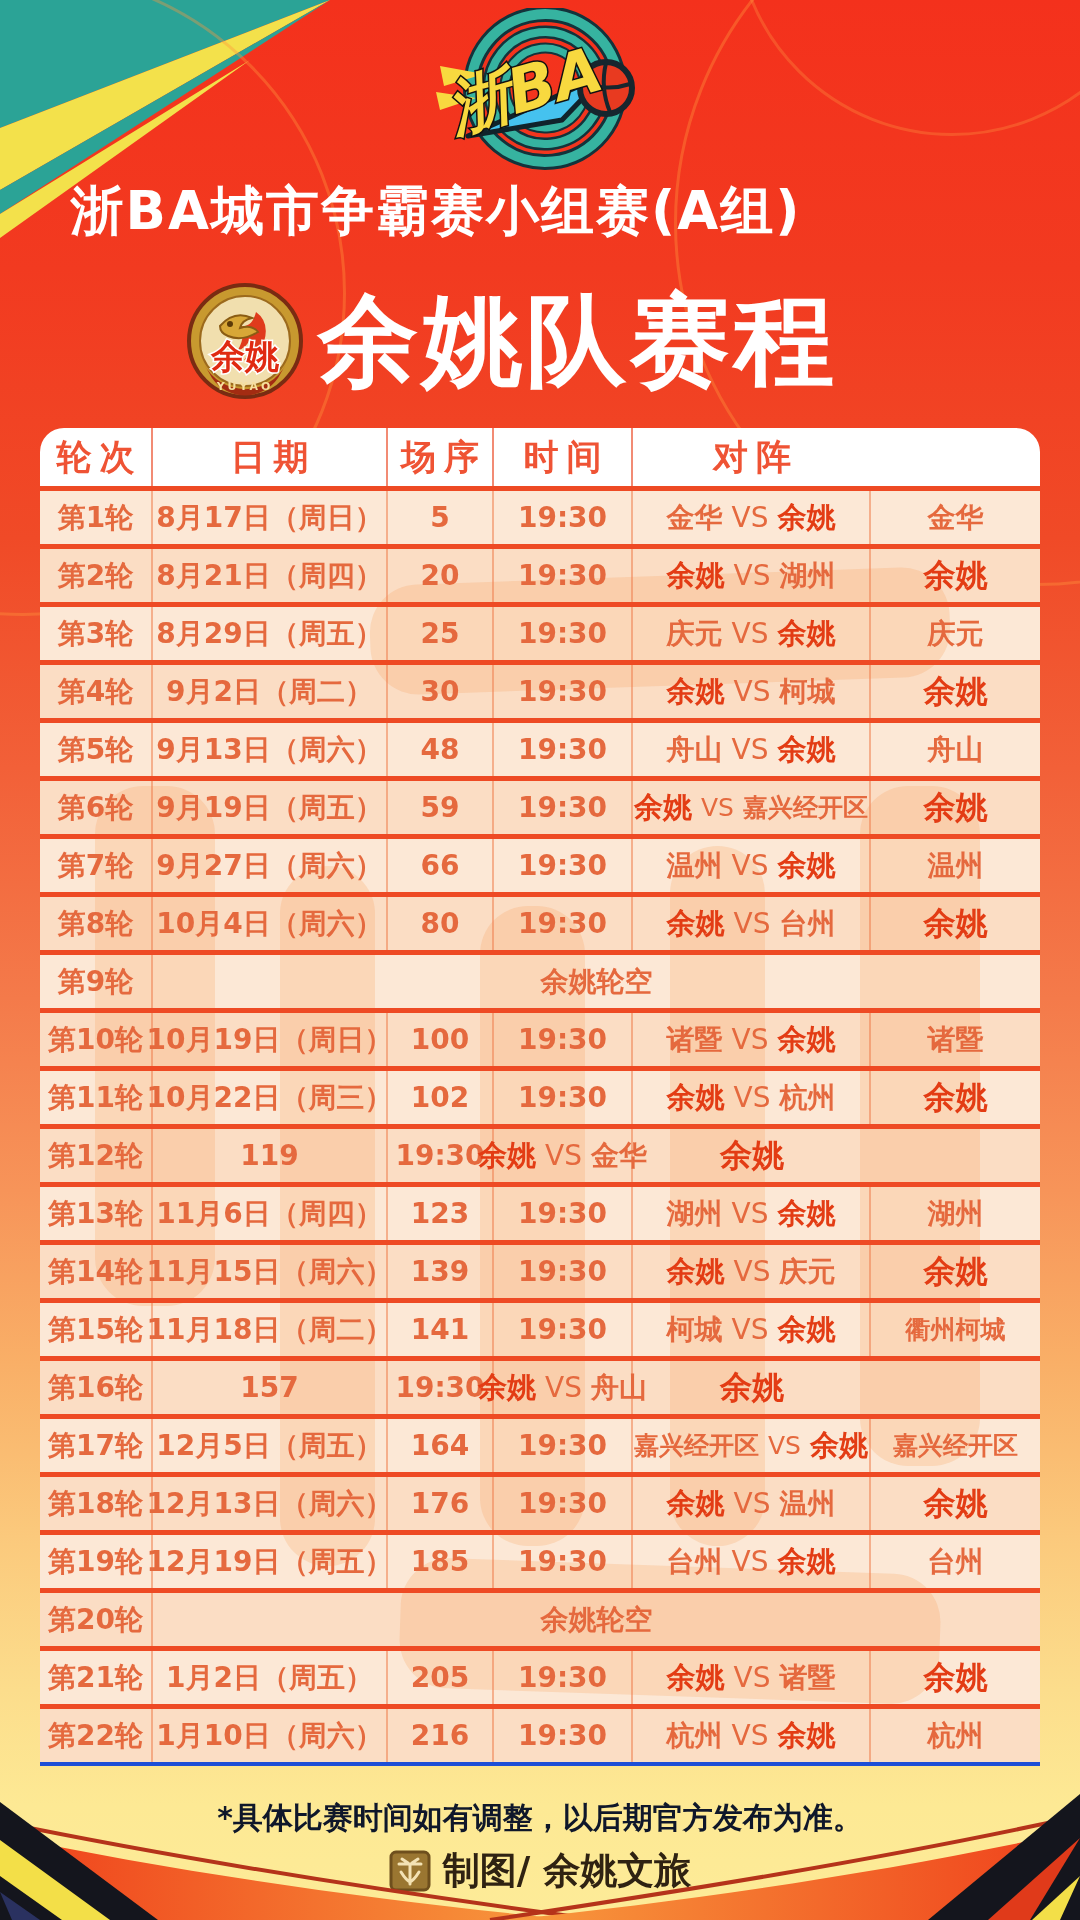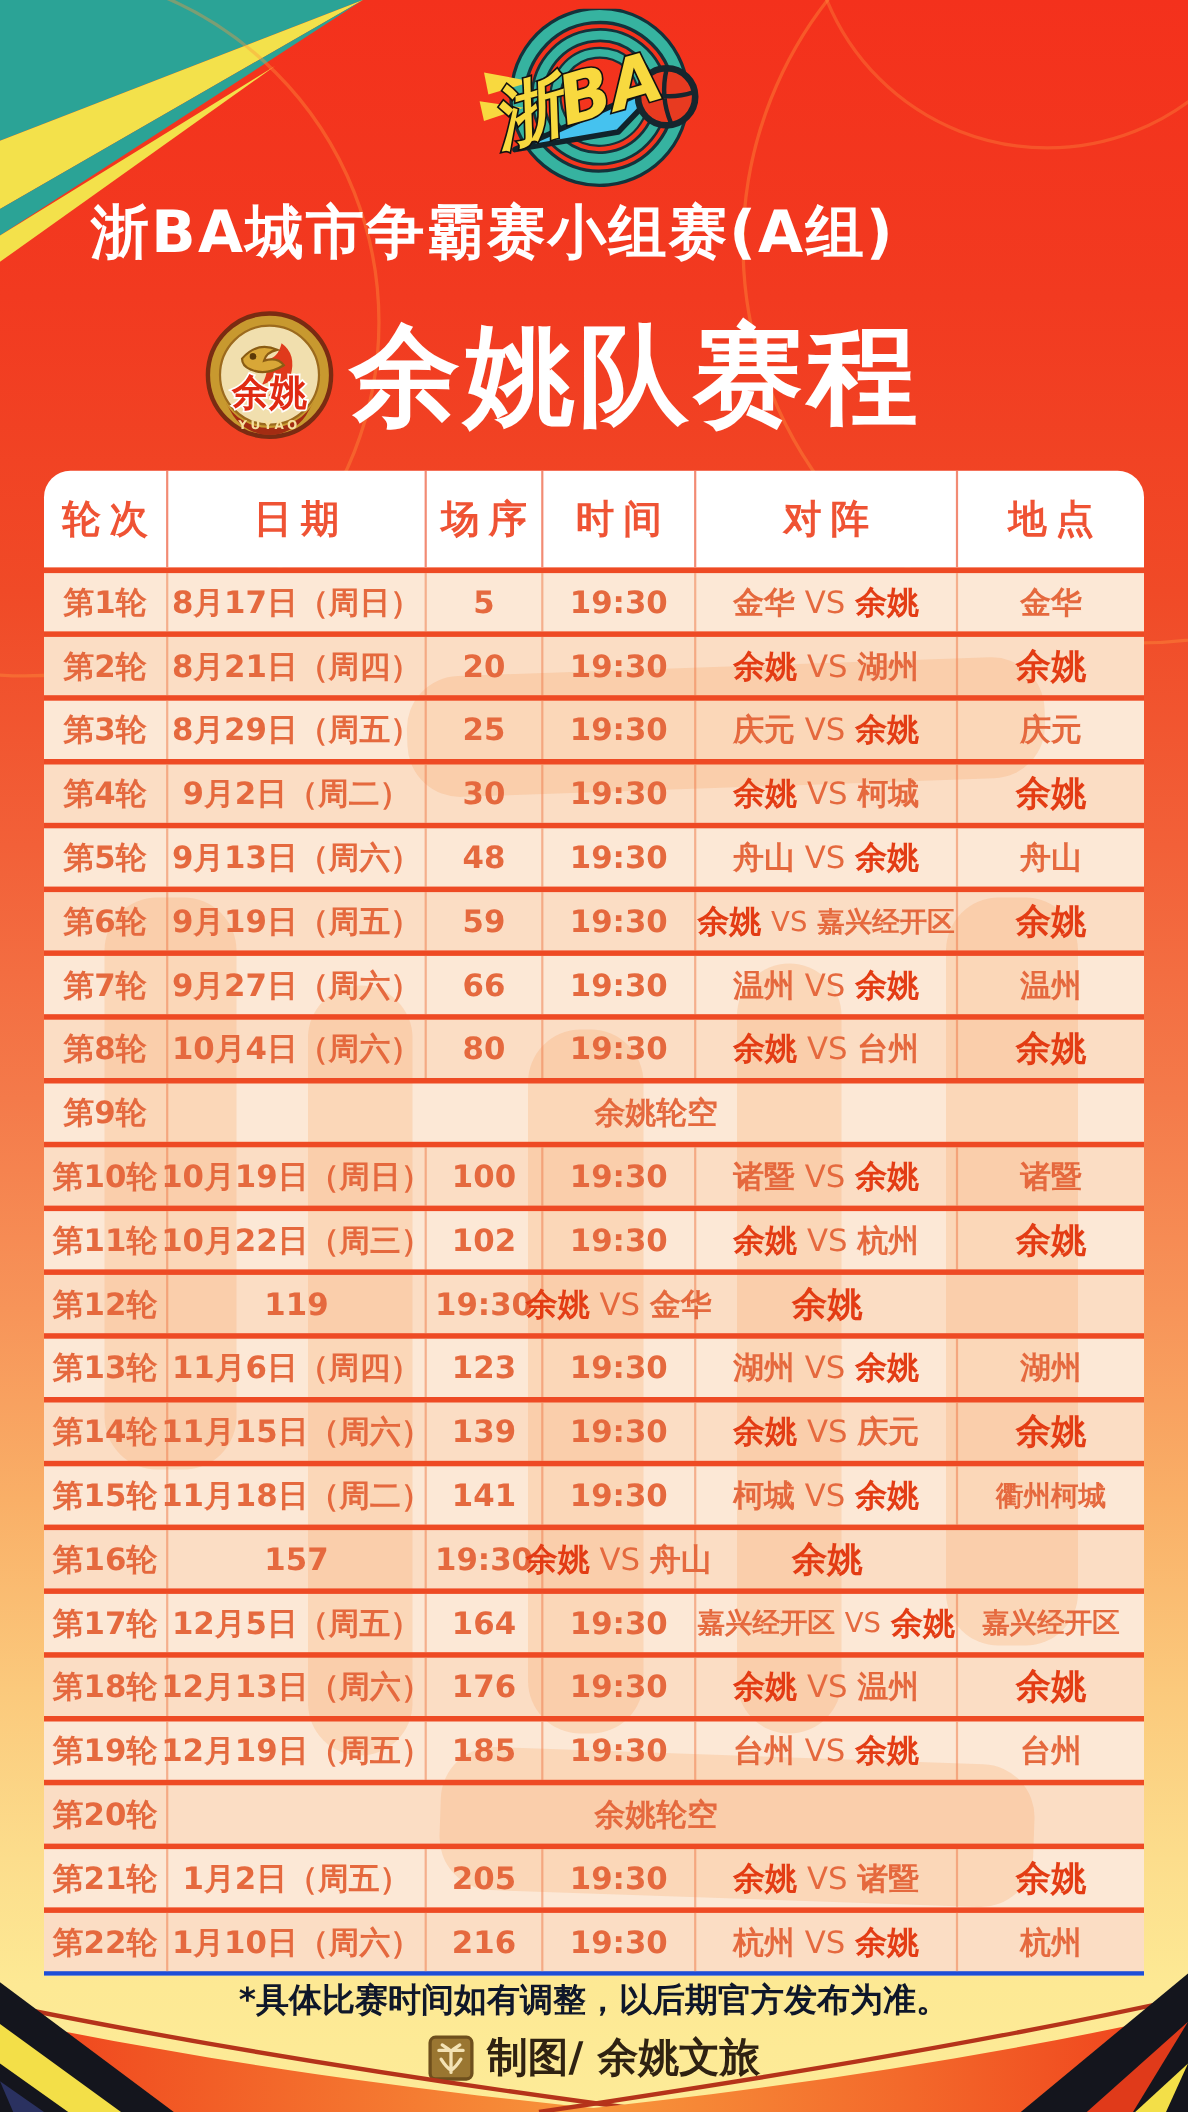--- a/index.html
+++ b/index.html
@@ -12,28 +12,28 @@
       #fcdd8c 88%, #fde994 94%, #fdeb98 100%);
   }
   .abs{position:absolute;}
   
   .arc{position:absolute;border:3px solid rgba(255,150,60,.38);border-radius:50%;}
   #arc-left{width:640px;height:640px;left:-300px;top:-30px;}
   #arc-right{width:720px;height:720px;right:-320px;top:-140px;}
   #arc-right2{width:430px;height:430px;right:-90px;top:-300px;border-color:rgba(255,160,70,.3);}
   
   #title1{left:0;top:176px;width:872px;text-align:center;color:#fff;
-    font-size:53px;font-weight:900;letter-spacing:2px;padding-left:12px;}
+    font-size:53px;font-weight:900;letter-spacing:2px;}
   #title2-row{left:0;top:282px;width:1080px;display:flex;align-items:center;
     justify-content:center;gap:14px;transform:translateX(-28px);}
   #title2{color:#fff;font-size:100px;font-weight:900;letter-spacing:4px;line-height:1;}
   
   #table{left:40px;top:428px;width:1000px;}
   .thead{display:grid;grid-template-columns:113px 235px 106px 139px 238px 169px;
-    height:88px;background:#ffffff;border-radius:24px 24px 0 0;overflow:hidden;}
+    height:58px;background:#ffffff;border-radius:24px 24px 0 0;overflow:hidden;}
   .th{display:flex;align-items:center;justify-content:center;color:#ef5334;
     font-size:35px;font-weight:800;letter-spacing:8px;text-indent:8px;
     border-right:2px solid rgba(238,100,70,.75);}
   .th:last-child{border-right:none;}
   #tbody{position:relative;background:#fce8d6;border-bottom:4px solid #1d4ed8;}
   .wm{position:absolute;z-index:1;background:rgba(246,166,100,.26);border-radius:48px;pointer-events:none;}
   .tr{position:relative;z-index:2;display:grid;
     grid-template-columns:113px 235px 106px 139px 238px 169px;
     height:58px;border-top:5px solid #ee4a24;box-sizing:border-box;}
   .tr.alt{background:rgba(246,158,92,.14);}
@@ -102,21 +102,20 @@
   <div id="title2">余姚队赛程</div>
 </div>
 
 <div class="abs" id="table">
   <div class="thead" id="thead">
       <div class="th">轮次</div>
       <div class="th">日期</div>
       <div class="th">场序</div>
       <div class="th">时间</div>
       <div class="th">对阵</div>
-      <div class="th">地点</div>
     </div>
   <div id="tbody">
     <div class="wm" style="left:330px;top:90px;width:580px;height:110px;transform:rotate(-2deg)"></div>
     <div class="wm" style="left:55px;top:300px;width:120px;height:520px"></div>
     <div class="wm" style="left:240px;top:380px;width:95px;height:700px"></div>
     <div class="wm" style="left:440px;top:420px;width:105px;height:640px"></div>
     <div class="wm" style="left:630px;top:360px;width:95px;height:700px"></div>
     <div class="wm" style="left:820px;top:300px;width:120px;height:680px"></div>
     <div class="wm" style="left:360px;top:1080px;width:540px;height:130px;transform:rotate(2deg)"></div>
   <div class="tr">

